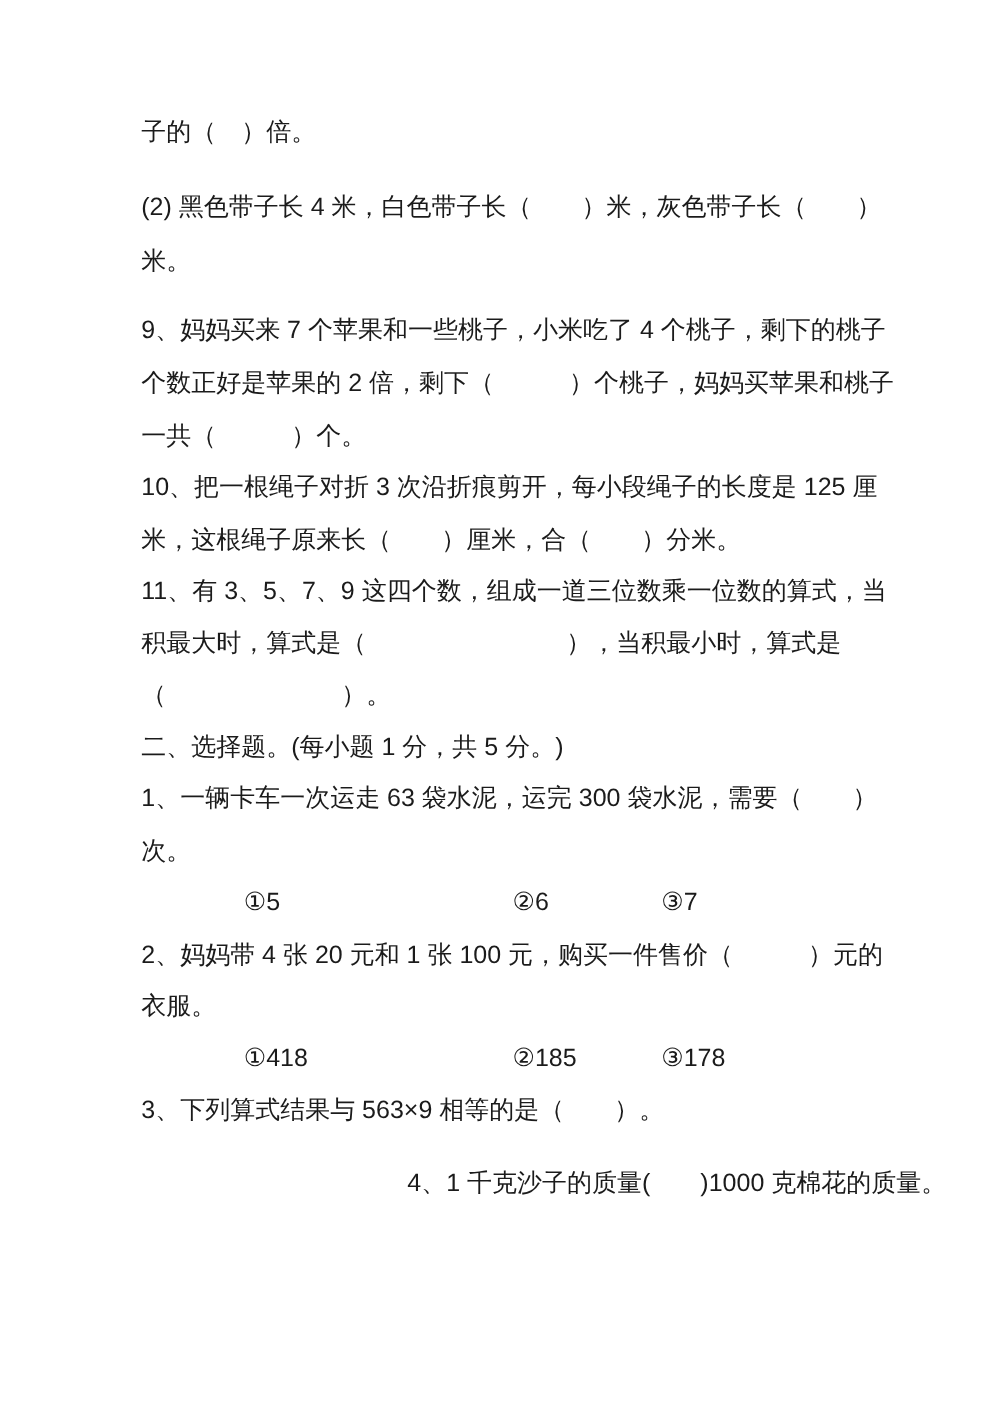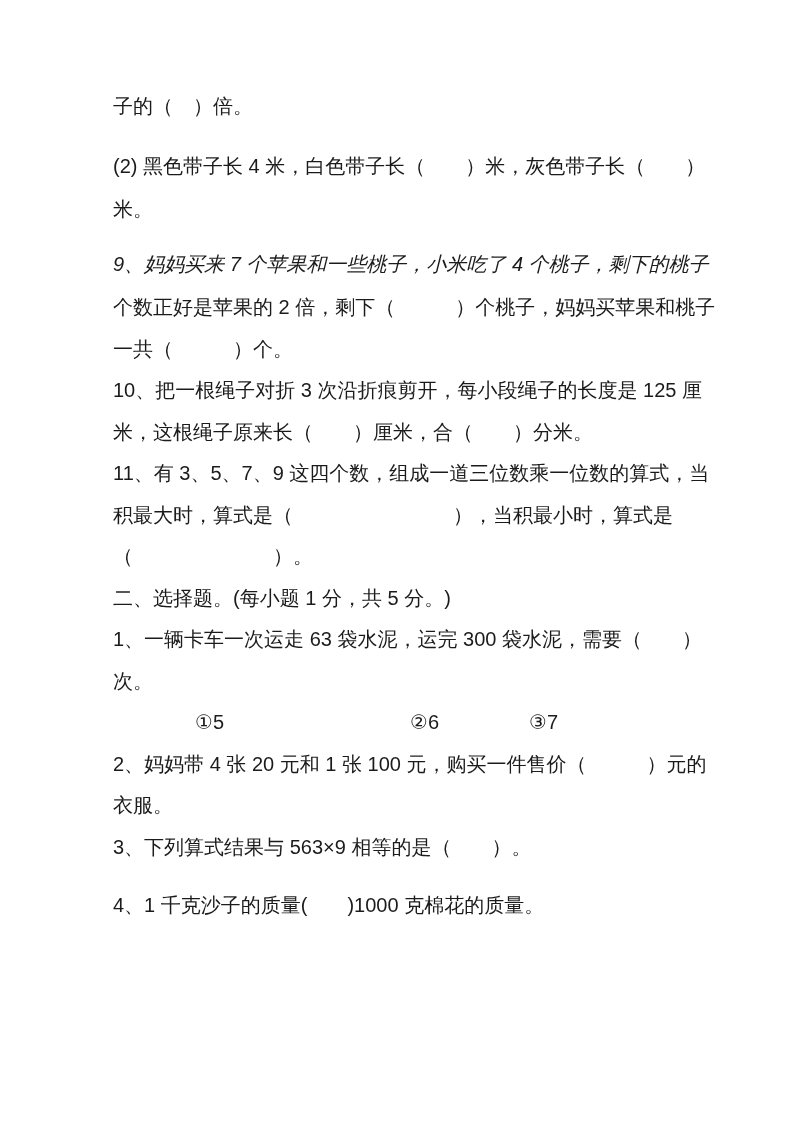--- a/index.html
+++ b/index.html
@@ -16,23 +16,23 @@
     color: #1b1b1b;
     overflow: hidden;
   }
   .ln {
     line-height: 41.5px;
     height: 41.5px;
     white-space: pre;
   }
   .gap-a { margin-top: 18px; }
   .gap-b { margin-top: 2px; }
-  .gap-c { margin-top: 13px; font-style: italic; }
+  .gap-c { margin-top: 13px; }
   .gap-d { margin-top: 5px; }
-  .gap-e { margin-top: 17px; }
+  .gap-e { margin-top: 17px; text-align: right; }
   .opts { position: relative; }
   .opt { position: absolute; top: 0; white-space: pre; }
   .o1 { left: 82px; }
   .o2 { left: 249px; margin-left: 48px; }
   .o3 { left: 416px; }
 </style>
 </head>
 <body>
 
 <div class="page">
@@ -57,18 +57,23 @@
   <div class="ln">1、一辆卡车一次运走 63 袋水泥，运完 300 袋水泥，需要（　　）</div>
   <div class="ln">次。</div>
   <div class="ln opts">
     <span class="opt o1">①5</span>
     <span class="opt o2">②6</span>
     <span class="opt o3">③7</span>
   </div>
 
   <div class="ln">2、妈妈带 4 张 20 元和 1 张 100 元，购买一件售价（　　　）元的</div>
   <div class="ln">衣服。</div>
+  <div class="ln opts">
+    <span class="opt o1">①418</span>
+    <span class="opt o2">②185</span>
+    <span class="opt o3">③178</span>
+  </div>
 
   <div class="ln">3、下列算式结果与 563×9 相等的是（　　）。</div>
 
   <div class="ln gap-e">4、1 千克沙子的质量(　　)1000 克棉花的质量。</div>
 
 </div>
 
 </body></html>

